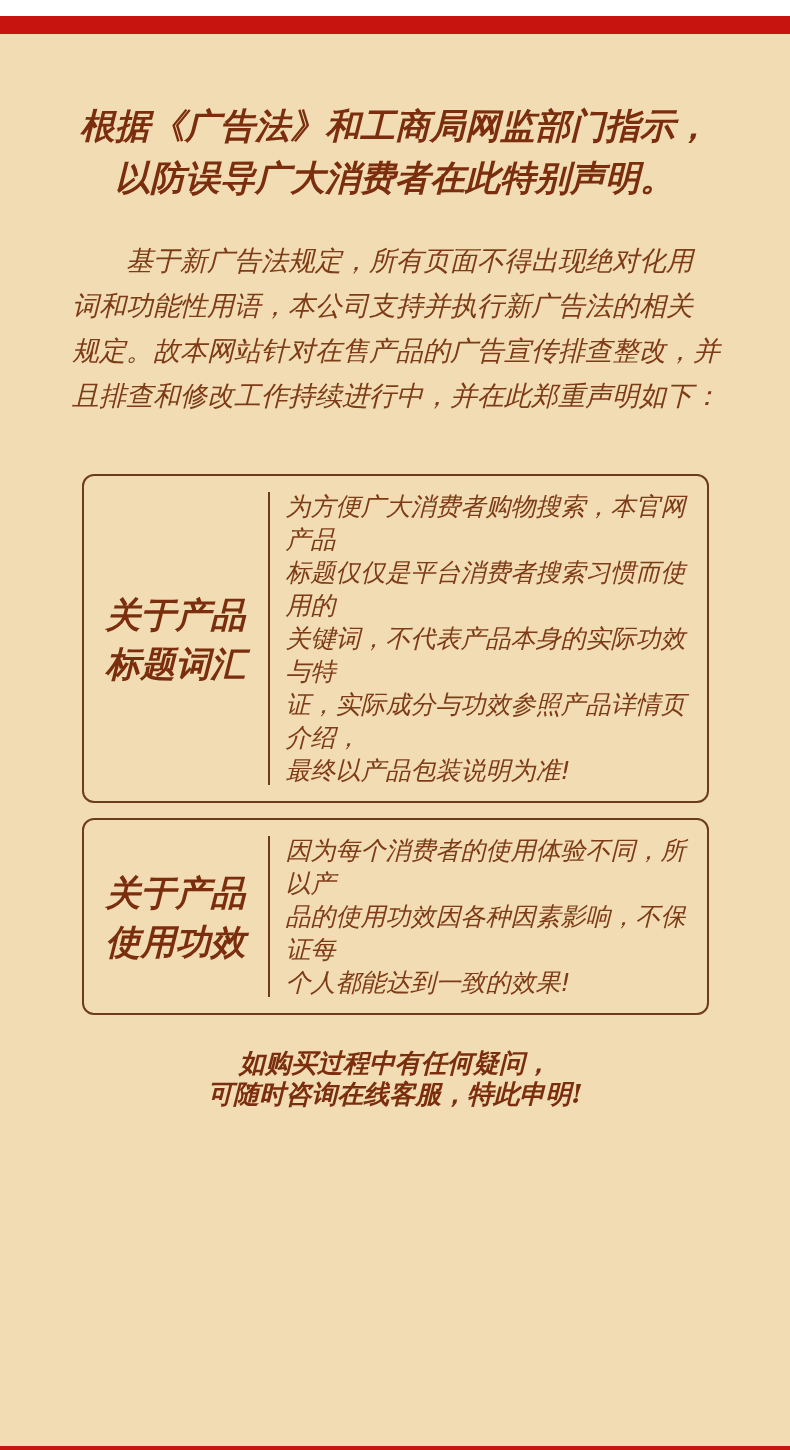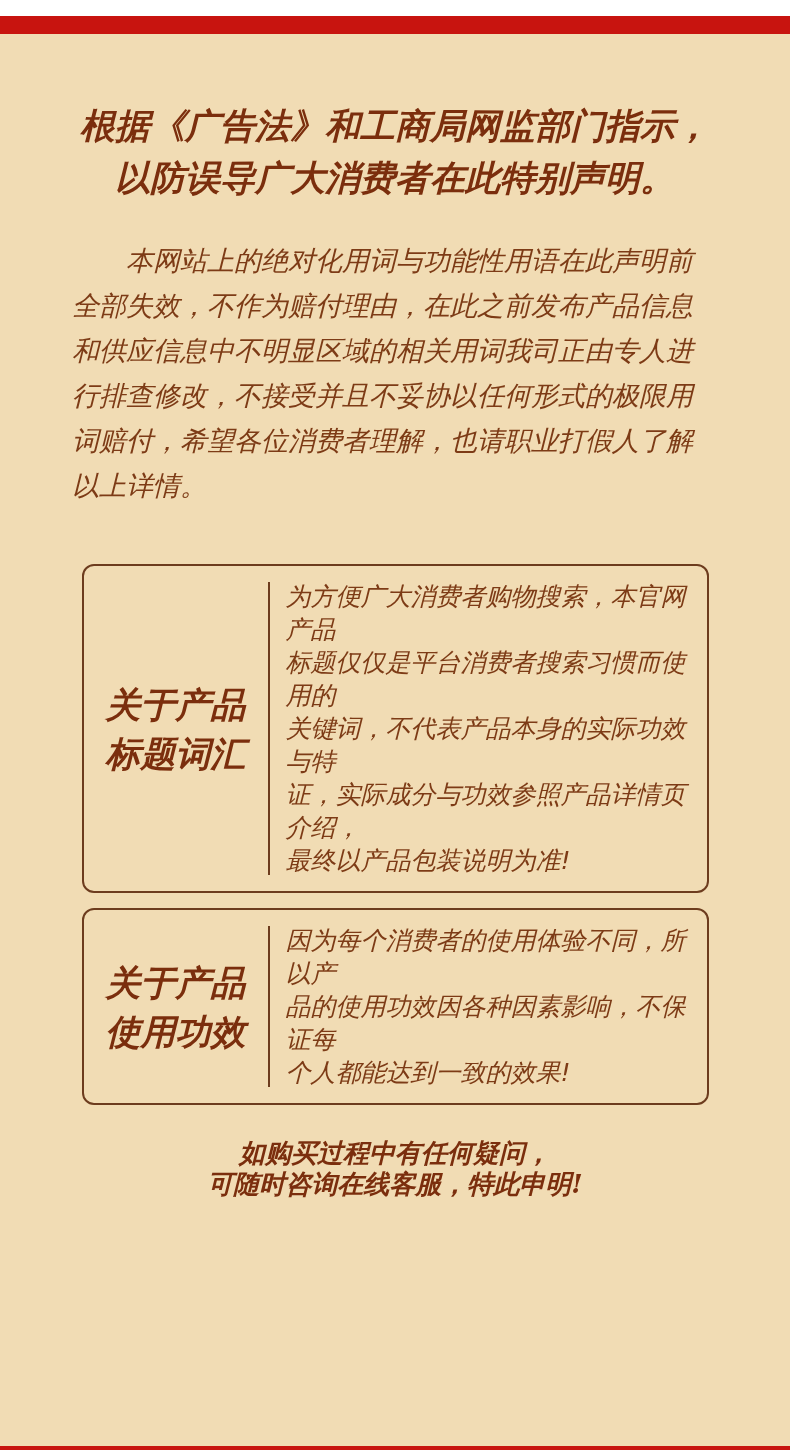--- a/index.html
+++ b/index.html
@@ -105,27 +105,25 @@
 </head>
 <body>
 
 <div class="page" style="--background: #f1dcb4; --bar_red: #c8140f; --title_text: #7b2e0d; --body_text: #7d3b16; --box_border: #6d3c1e;">
 
   <div class="bar top"></div>
 
   <h1 class="title">根据《广告法》和工商局网监部门指示，
 以防误导广大消费者在此特别声明。</h1>
 
+  <p class="para">基于新广告法规定，所有页面不得出现绝对化用
+词和功能性用语，本公司支持并执行新广告法的相关
+规定。故本网站针对在售产品的广告宣传排查整改，并
+且排查和修改工作持续进行中，并在此郑重声明如下：</p>
 
-  <p class="para">本网站上的绝对化用词与功能性用语在此声明前
-全部失效，不作为赔付理由，在此之前发布产品信息
-和供应信息中不明显区域的相关用词我司正由专人进
-行排查修改，不接受并且不妥协以任何形式的极限用
-词赔付，希望各位消费者理解，也请职业打假人了解
-以上详情。</p>
 
   <div class="boxes">
 
     <div class="notice-box box-1">
       <div class="box-label">关于产品
 标题词汇</div>
       <div class="box-divider"></div>
       <div class="box-text">为方便广大消费者购物搜索，本官网产品
 标题仅仅是平台消费者搜索习惯而使用的
 关键词，不代表产品本身的实际功效与特

